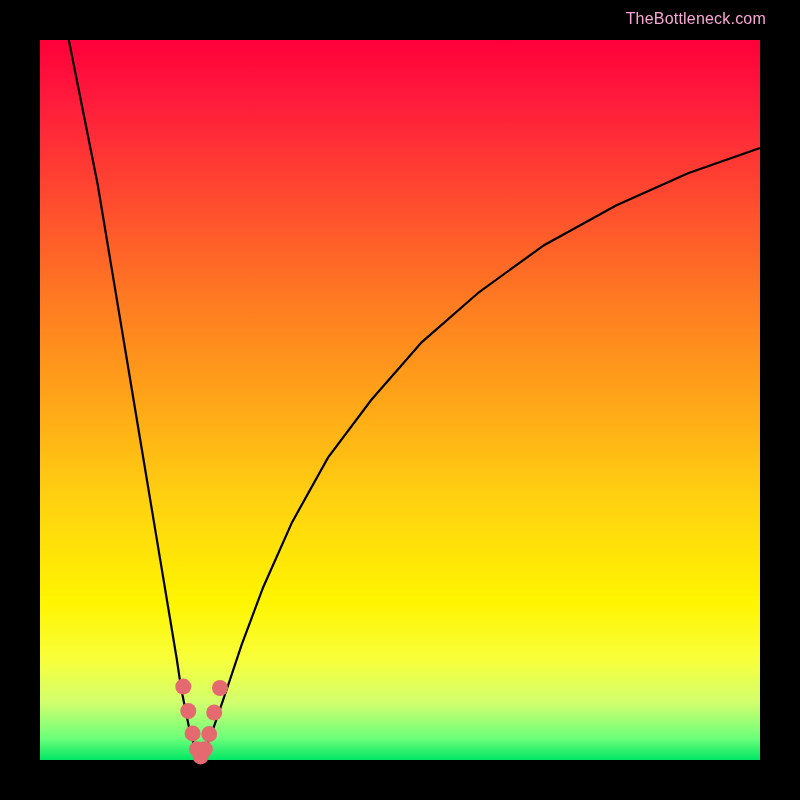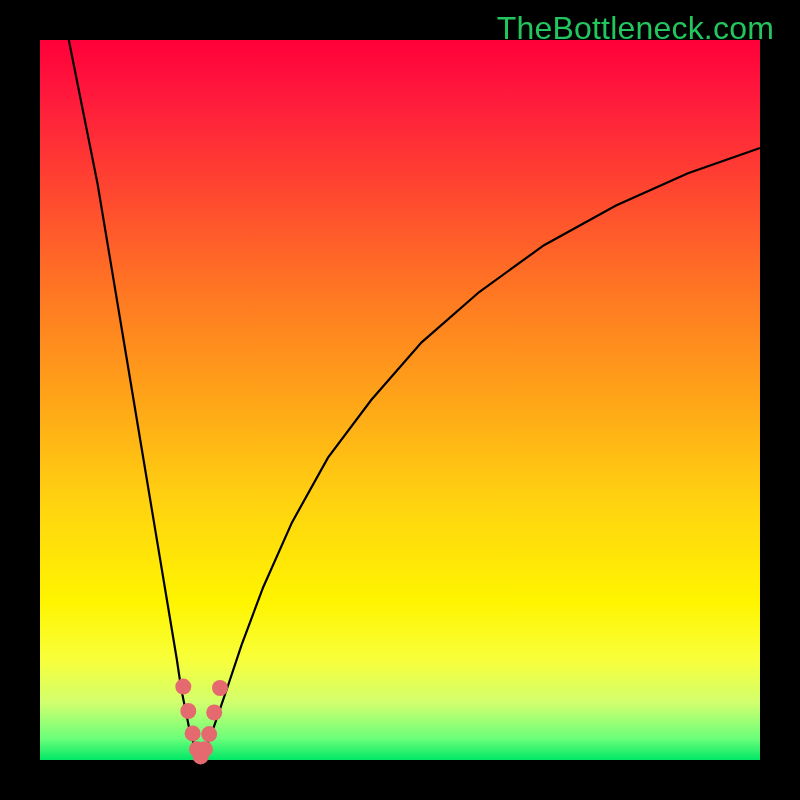--- a/index.html
+++ b/index.html
@@ -35,23 +35,23 @@
       #fff500 78%,
       #f8ff3a 86%,
       #d2ff6e 92%,
       #6cff7a 97%,
       #00e765 100%
     );
   }
   .watermark {
     position: absolute;
     top: 10px;
-    right: 26px;
-    color: #22c55e;
-    font-size: 32px;
+    right: 34px;
+    color: #f9a8d4;
+    font-size: 16px;
     letter-spacing: 0.2px;
     pointer-events: none;
     user-select: none;
   }
   svg.curve {
     position: absolute;
     left: 0; top: 0;
     width: 720px;
     height: 720px;
     overflow: visible;

